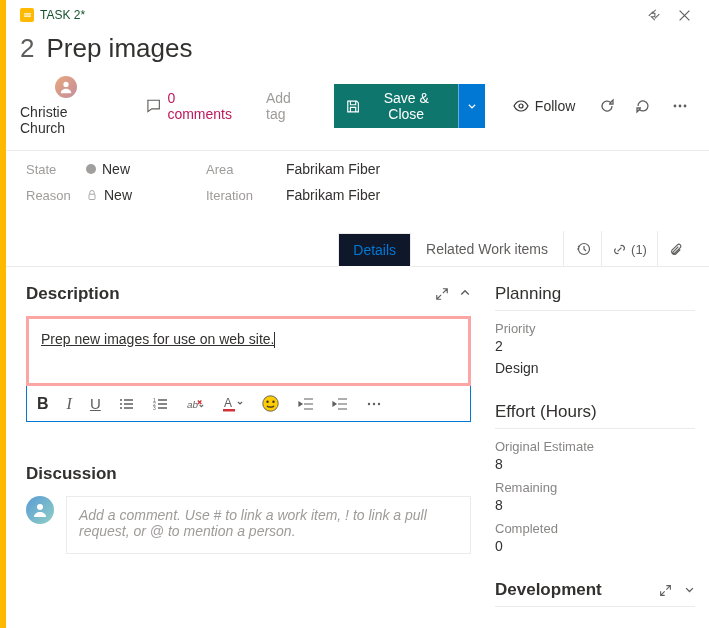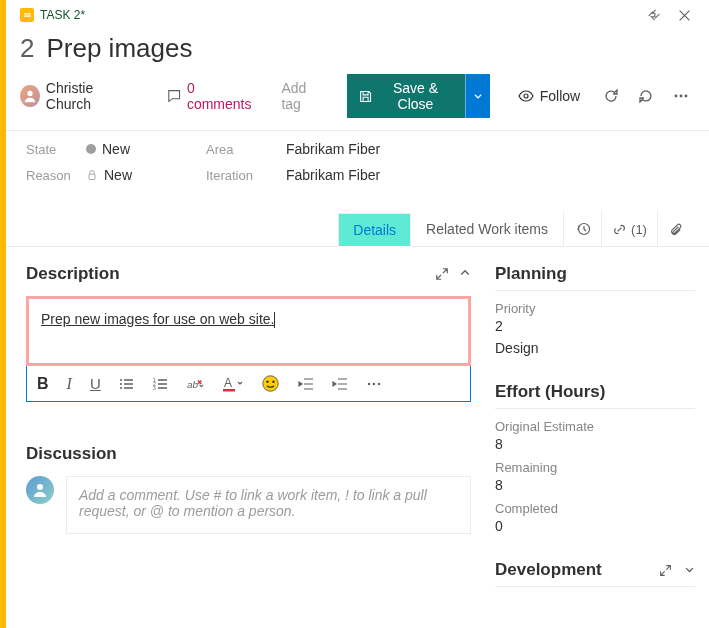--- a/index.html
+++ b/index.html
@@ -57,20 +57,21 @@
     }
     .toolbar {
       display: flex; align-items: center;
       padding: 0 14px 12px 14px;
       gap: 6px;
     }
     .assignee {
       display: flex; align-items: center; gap: 6px;
       padding: 2px 8px 2px 0;
       cursor: pointer;
+      flex-direction: column;
     }
     .avatar {
       width: 22px; height: 22px;
       border-radius: 50%;
       background: linear-gradient(135deg,#e8a87c,#c38d9e);
       display: inline-flex;
       align-items: center; justify-content: center;
       font-size: 10px; color: #fff;
     }
     .comments {
@@ -144,21 +145,21 @@
       color: #605e5c;
       cursor: pointer;
       font-size: 14px;
       border: 1px solid transparent;
       position: relative;
     }
     .tab.active {
       color: #0078d4;
       border: 1px solid #edebe9;
       border-bottom: 1px solid #fff;
-      background: #5eead4;
+      background: #0f172a;
       top: 1px;
       z-index: 2;
     }
     .tab-icon {
       width: 38px; height: 36px;
       display: inline-flex; align-items: center; justify-content: center;
       cursor: pointer; color: #605e5c;
       border-left: 1px solid #edebe9;
     }
     .tabline {
@@ -217,21 +218,21 @@
     .comment-box {
       flex: 1;
       border: 1px solid #edebe9;
       padding: 10px 12px;
       color: #9e9c9a;
       font-style: italic;
       font-size: 14px;
       min-height: 58px;
     }
     .side .group-title {
-      font-weight: 700; font-size: 17px;
+      font-weight: 400; font-size: 17px;
       margin-bottom: 4px;
     }
     .side .divider {
       border-top: 1px solid #edebe9;
       margin: 6px 0 10px 0;
     }
     .side .field-label {
       color: #888684; font-size: 13px;
       margin-top: 8px;
     }

